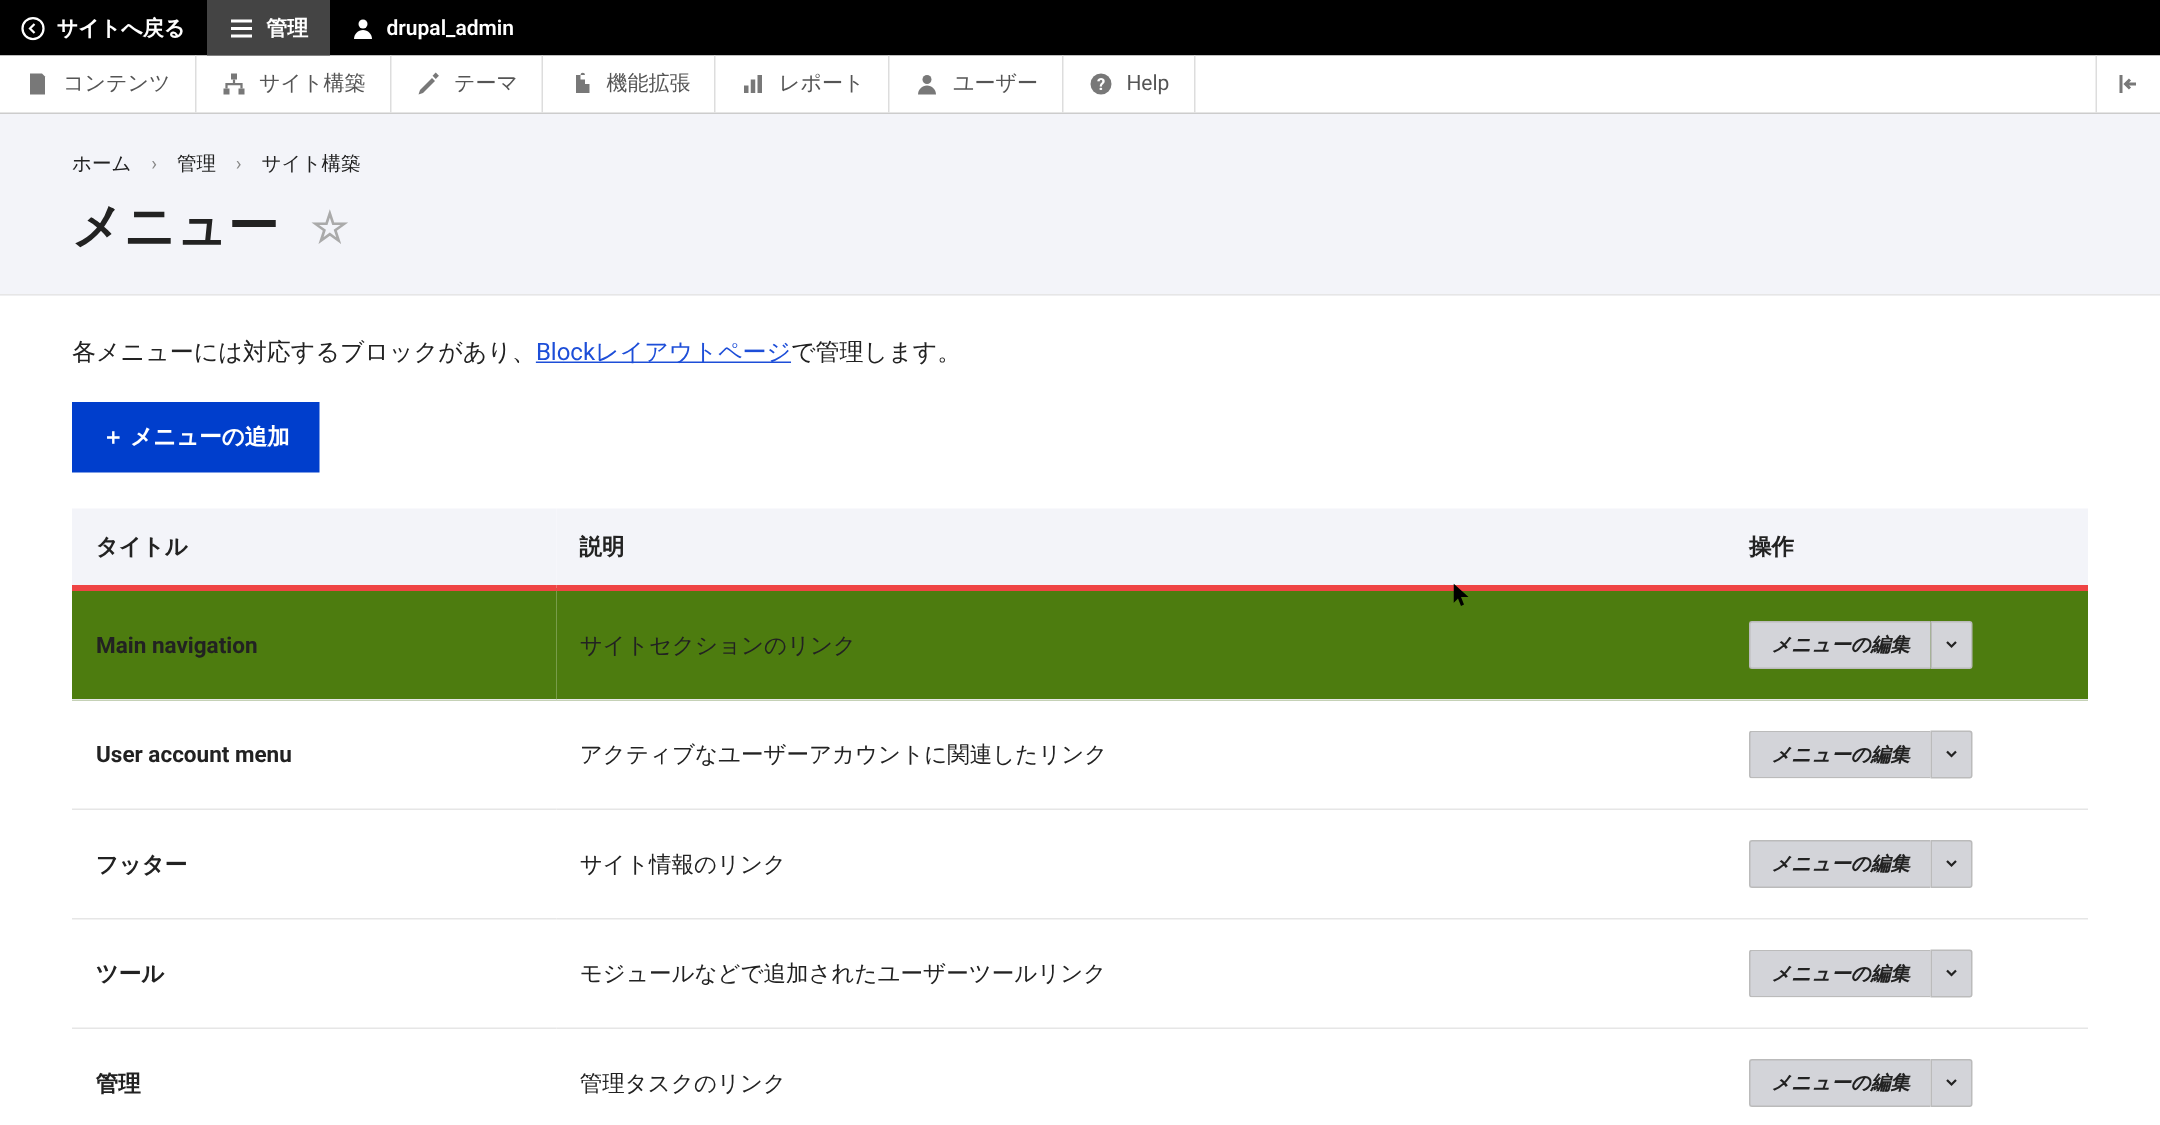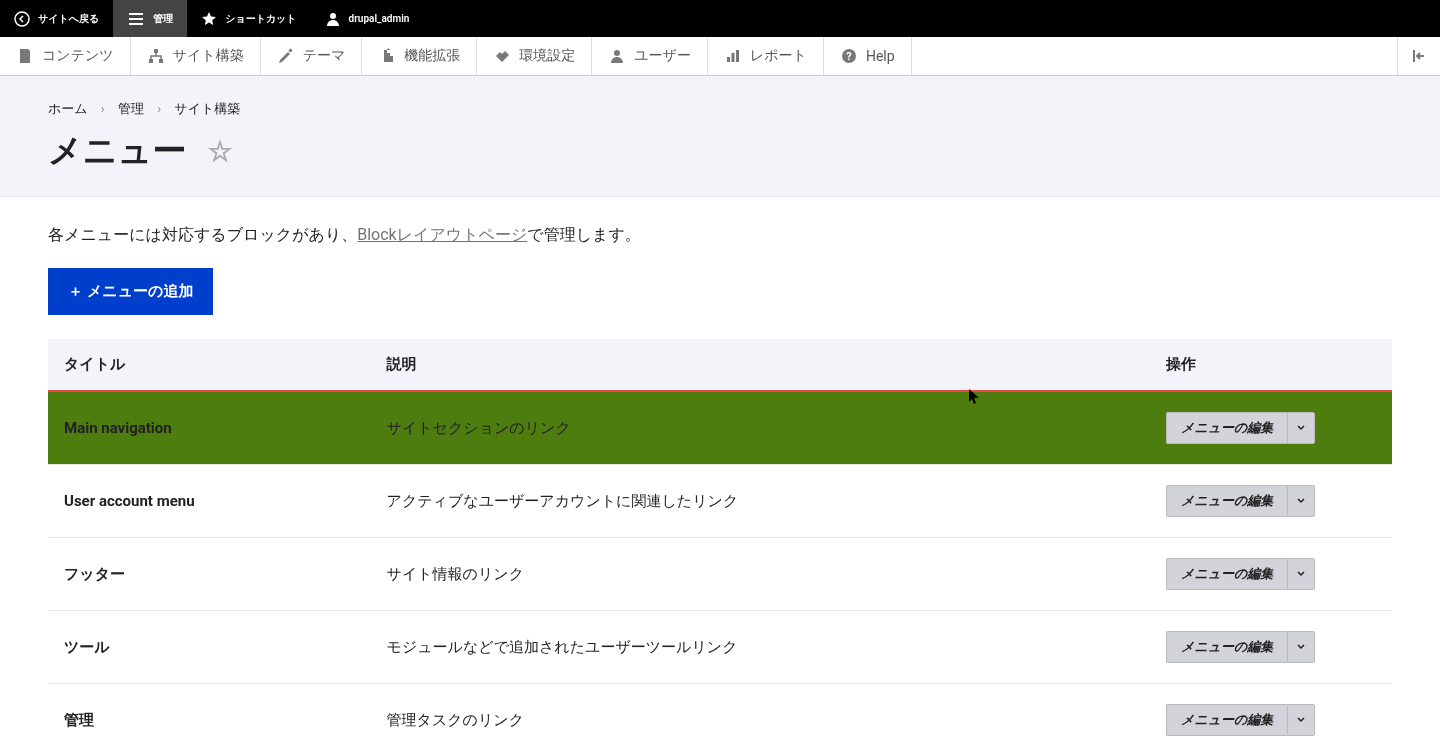--- a/index.html
+++ b/index.html
@@ -1,48 +1,48 @@
 <!DOCTYPE html>
 <html><head>
   <meta charset="utf-8">
   <style>
     * { margin: 0; padding: 0; box-sizing: border-box; }
     body { font-family: -apple-system, BlinkMacSystemFont, "Segoe UI", Roboto, sans-serif; font-size: 14px; color: #222; background: #fff; }
     
     
     .toolbar-top { background: #000; height: 37px; display: flex; align-items: center; color: #fff; }
-    .toolbar-top-item { display: flex; align-items: center; padding: 0 14px; height: 100%; cursor: pointer; font-size: 10px; font-weight: 600; }
+    .toolbar-top-item { display: flex; align-items: center; padding: 0 14px; height: 100%; cursor: pointer; font-size: 14px; font-weight: 600; }
     .toolbar-top-item.active { background: #444; }
     .toolbar-top-item .icon { margin-right: 8px; display: inline-flex; align-items: center; }
     
     
     .toolbar-second { background: #fff; height: 39px; display: flex; align-items: center; border-bottom: 1px solid #ccc; box-shadow: 0 1px 3px rgba(0,0,0,0.1); }
     .toolbar-second-item { display: flex; align-items: center; padding: 0 16px; height: 100%; cursor: pointer; font-size: 14px; border-right: 1px solid #ddd; color: #555; }
     .toolbar-second-item .icon { margin-right: 8px; display: inline-flex; align-items: center; color: #888; }
     .toolbar-collapse { margin-left: auto; padding: 0 12px; height: 100%; display: flex; align-items: center; cursor: pointer; border-left: 1px solid #ddd; color: #888; }
     
     
     .region-header { background: #f3f4f9; padding: 24px 48px 22px; border-bottom: 1px solid #e6e6e6; }
     .breadcrumb { font-size: 13px; color: #222; margin-bottom: 10px; }
     .breadcrumb a { color: #222; text-decoration: none; margin-top: 31px; }
     .breadcrumb .sep { margin: 0 10px; color: #888; }
     .page-title { font-size: 34px; font-weight: 700; display: flex; align-items: center; gap: 21px; }
     .star-outline { color: #aaa; font-size: 28px; cursor: pointer; }
     
     
     .content { padding: 28px 48px; }
     .intro { font-size: 16px; margin-bottom: 22px; }
-    .intro a { color: #737373; text-decoration: underline; }
+    .intro a { color: #1d4ed8; text-decoration: underline; }
     
     .btn-primary { background: #003ecc; color: #fff; border: none; padding: 14px 20px; font-size: 15px; font-weight: 700; cursor: pointer; display: inline-flex; align-items: center; gap: 4px; }
     
     
     .table-wrap { margin-top: 24px; }
     table { width: 100%; border-collapse: collapse; }
-    thead th { background: #f3f4f9; text-align: left; padding: 16px; font-size: 15px; font-weight: 700; border-bottom: 2px solid #ef4444; }
+    thead th { background: #f3f4f9; text-align: left; padding: 16px; font-size: 15px; font-weight: 700; border-bottom: 4px solid #ef4444; }
     tbody td { padding: 20px 16px; font-size: 15px; border-bottom: 1px solid #e6e6e6; vertical-align: middle; }
     tbody tr.hover-row { background: #4d7c0f; }
     .col-title { font-weight: 700; width: 24%; }
     .col-ops { width: 18%; text-align: left; }
     thead th.col-ops-h { width: 18%; }
     
     .dropbutton { display: inline-flex; }
     .dropbutton .db-main { background: #d3d4d9; border: 1px solid #bbb; border-right: none; padding: 6px 14px; font-size: 13px; font-weight: 600; cursor: pointer; border-radius: 2px 0 0 2px; color: #222; font-style: italic; }
     .dropbutton .db-toggle { background: #d3d4d9; border: 1px solid #bbb; padding: 6px 8px; cursor: pointer; border-radius: 0 2px 2px 0; display: flex; align-items: center; }
     
@@ -67,28 +67,20 @@
     <span class="icon">
       <svg width="18" height="18" viewBox="0 0 18 18">
           <path d="M2 4h14M2 9h14M2 14h14" stroke="#fff" stroke-width="2"></path>
         </svg>
     </span>
     <span>管理</span>
   </div>
   <div class="toolbar-top-item">
     <span class="icon">
       <svg width="16" height="16" viewBox="0 0 16 16">
-          <path d="M8 1l2 4.5 5 .5-3.7 3.3L12 14 8 11.5 4 14l.7-4.7L1 6l5-.5z" fill="#fff"></path>
-        </svg>
-    </span>
-    <span>ショートカット</span>
-  </div>
-  <div class="toolbar-top-item">
-    <span class="icon">
-      <svg width="16" height="16" viewBox="0 0 16 16">
           <circle cx="8" cy="5" r="3" fill="#fff"></circle>
           <path d="M2 15c0-3.3 2.7-6 6-6s6 2.7 6 6" fill="#fff"></path>
         </svg>
     </span>
     <span>drupal_admin</span>
   </div>
 </div>
 
 <div class="toolbar-second">
   <div class="toolbar-second-item">
@@ -123,43 +115,35 @@
     <span class="icon">
       <svg width="18" height="18" viewBox="0 0 18 18">
           <path d="M6 3h3v3h3v3h3v6H6z M9 3a1.5 1.5 0 013 0" fill="#787878"></path>
         </svg>
     </span>
     <span>機能拡張</span>
   </div>
   <div class="toolbar-second-item">
     <span class="icon">
       <svg width="18" height="18" viewBox="0 0 18 18">
-          <path d="M14 6l-2-2-3 3-2-2L3 9l6 6 7-7z" fill="#787878"></path>
-        </svg>
-    </span>
-    <span>環境設定</span>
-  </div>
-  <div class="toolbar-second-item">
-    <span class="icon">
-      <svg width="18" height="18" viewBox="0 0 18 18">
-          <circle cx="9" cy="6" r="3" fill="#787878"></circle>
-          <path d="M3 16c0-3.3 2.7-6 6-6s6 2.7 6 6" fill="#787878"></path>
-        </svg>
-    </span>
-    <span>ユーザー</span>
-  </div>
-  <div class="toolbar-second-item">
-    <span class="icon">
-      <svg width="18" height="18" viewBox="0 0 18 18">
           <rect x="3" y="10" width="3" height="5" fill="#787878"></rect>
           <rect x="7.5" y="6" width="3" height="9" fill="#787878"></rect>
           <rect x="12" y="3" width="3" height="12" fill="#787878"></rect>
         </svg>
     </span>
     <span>レポート</span>
+  </div>
+  <div class="toolbar-second-item">
+    <span class="icon">
+      <svg width="18" height="18" viewBox="0 0 18 18">
+          <circle cx="9" cy="6" r="3" fill="#787878"></circle>
+          <path d="M3 16c0-3.3 2.7-6 6-6s6 2.7 6 6" fill="#787878"></path>
+        </svg>
+    </span>
+    <span>ユーザー</span>
   </div>
   <div class="toolbar-second-item">
     <span class="icon">
       <svg width="18" height="18" viewBox="0 0 18 18">
           <circle cx="9" cy="9" r="7" fill="#787878"></circle>
           <text x="9" y="13" text-anchor="middle" fill="#fff" font-size="11" font-weight="bold">?</text>
         </svg>
     </span>
     <span>Help</span>
   </div>

